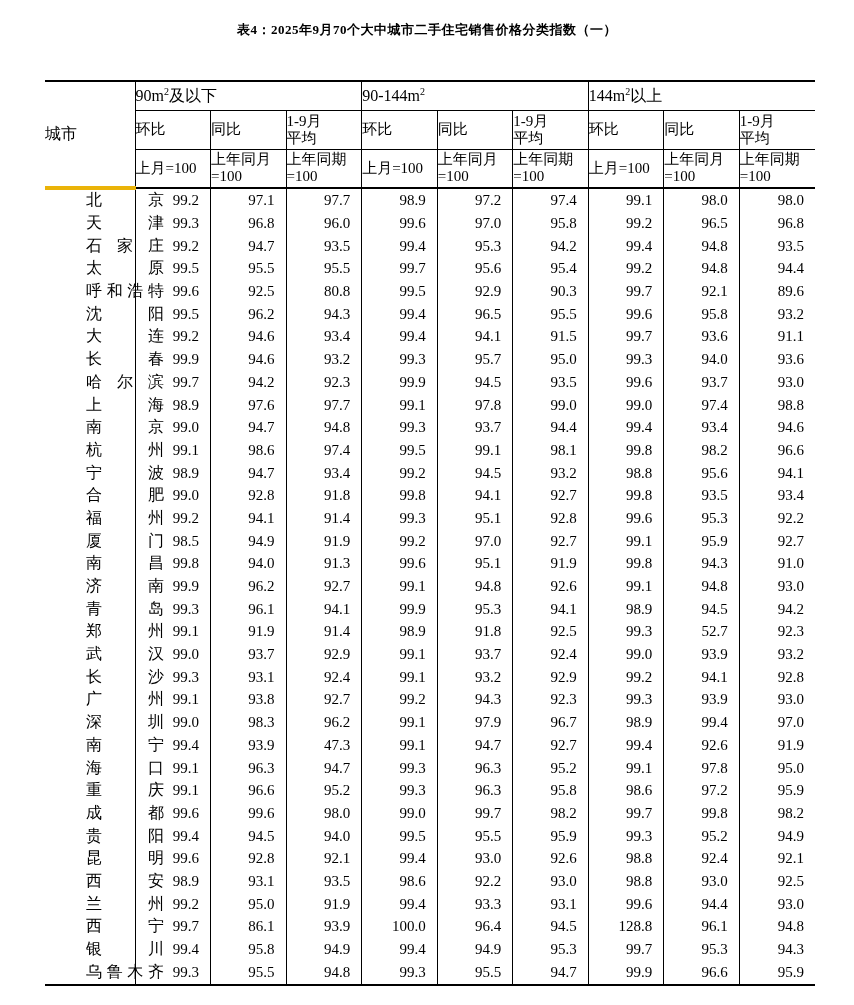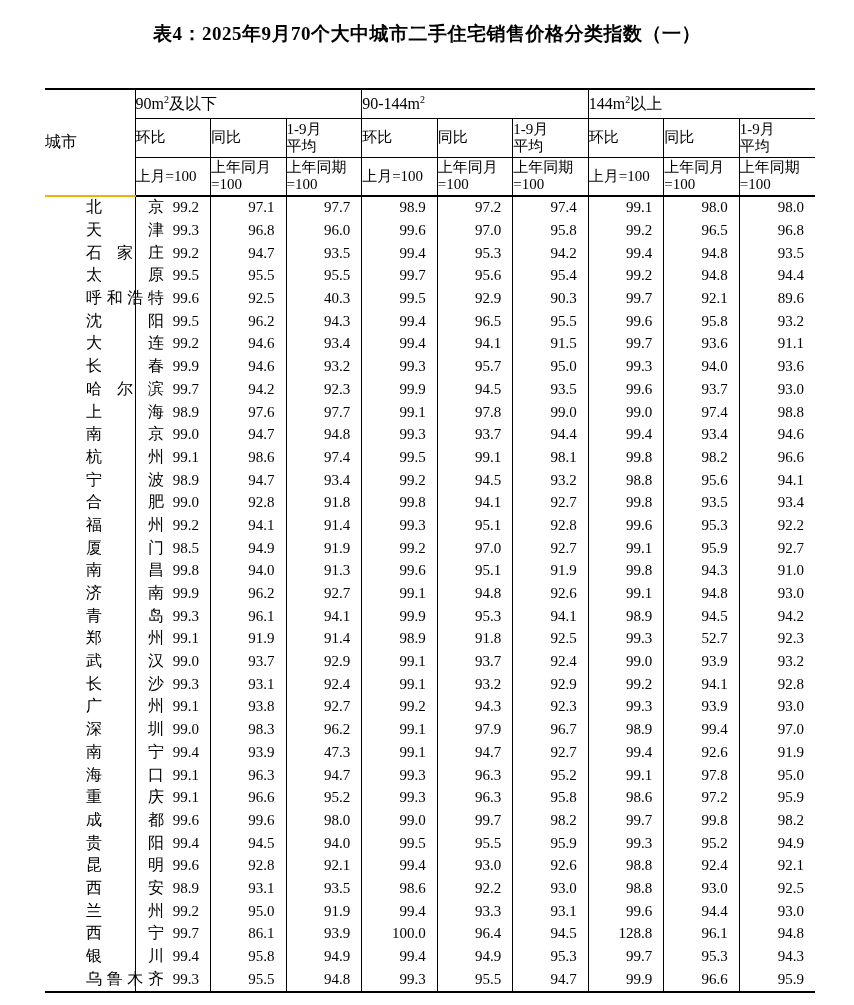--- a/index.html
+++ b/index.html
@@ -14,21 +14,21 @@
   }
   .page {
     position: relative;
     width: 854px;
     height: 1005px;
   }
   .title {
     margin: 0;
     padding-top: 21px;
     text-align: center;
-    font-size: 19px;
+    font-size: 13px;
     font-weight: bold;
     letter-spacing: 0.5px;
     font-family: "Liberation Serif", serif;
   }
   table.idx {
     border-collapse: collapse;
     table-layout: fixed;
     width: 770px;
     margin: 41px 0 0 45px;
     border-top: 2px solid #000;
@@ -46,21 +46,21 @@
     line-height: 1.15;
     padding: 1px 0;
     border: 1px solid #000;
     border-top: none;
   }
   thead tr.grp-row th { height: 26px; font-size: 16px; }
   thead tr.met-row th { height: 36px; }
   thead tr.base-row th { height: 33px; border-bottom: 2px solid #000; }
   th.city-h {
     border-left: none;
-    border-bottom: 2px solid #eab308;
+    border-bottom: 4px solid #eab308;
     font-size: 16px;
   }
   thead tr th:last-child { border-right: none; }
   thead sup { font-size: 10px; line-height: 0; }
 
   tbody td {
     height: 22.7px;
     padding: 0;
     font-size: 15px;
     vertical-align: middle;
@@ -189,21 +189,21 @@
           <td class="num">95.6</td>
           <td class="num">95.4</td>
           <td class="num">99.2</td>
           <td class="num">94.8</td>
           <td class="num">94.4</td>
         </tr>
         <tr>
           <td class="city"><span class="cityname">呼和浩特</span></td>
           <td class="num">99.6</td>
           <td class="num">92.5</td>
-          <td class="num">40.3</td>
+          <td class="num">80.8</td>
           <td class="num">99.5</td>
           <td class="num">92.9</td>
           <td class="num">90.3</td>
           <td class="num">99.7</td>
           <td class="num">92.1</td>
           <td class="num">89.6</td>
         </tr>
         <tr>
           <td class="city"><span class="cityname">沈阳</span></td>
           <td class="num">99.5</td>

